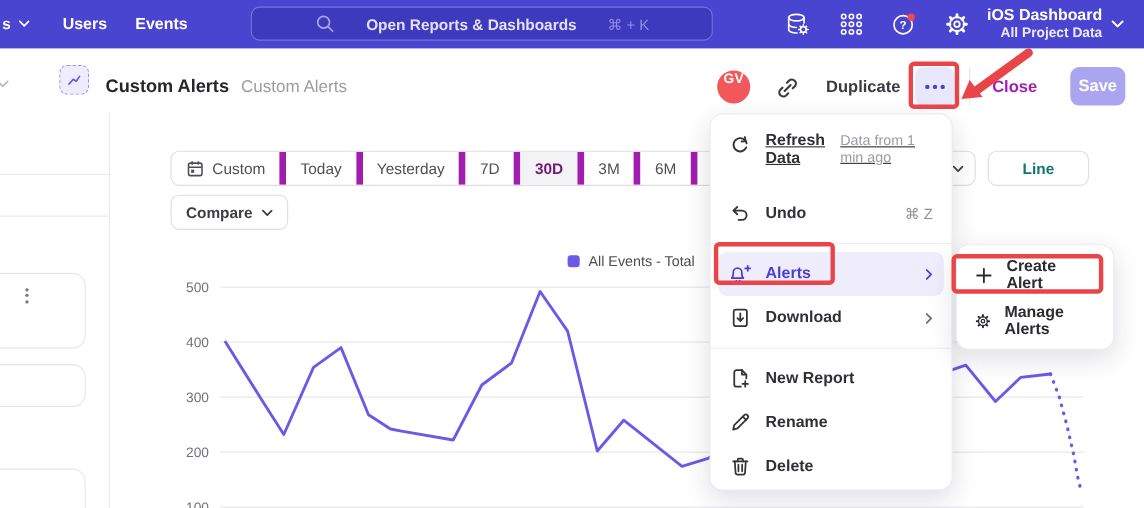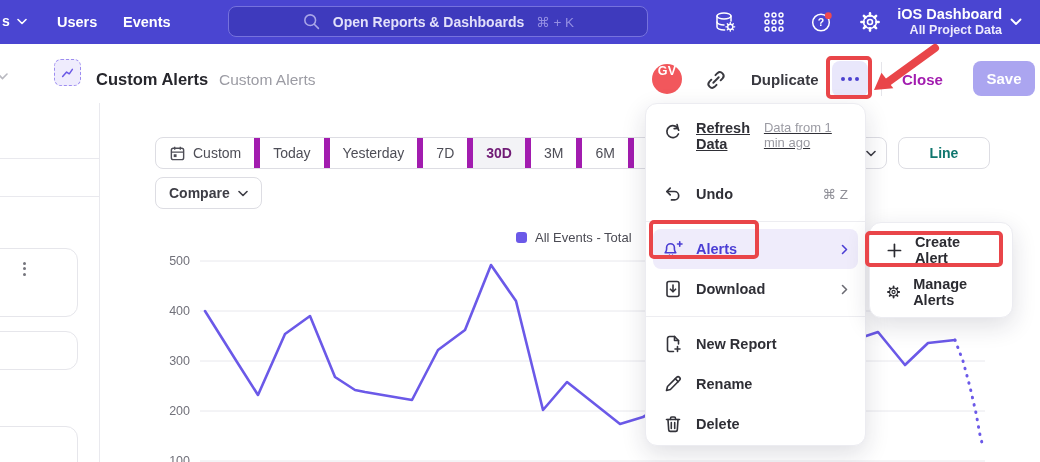--- a/index.html
+++ b/index.html
@@ -6,21 +6,21 @@
   body{width:1040px;height:462px;overflow:hidden;position:relative;background:#fff;
        font-family:"Liberation Sans",sans-serif;-webkit-font-smoothing:antialiased;}
   svg{display:block;}
 
   
   .topnav{position:absolute;left:0;top:0;width:1040px;height:44px;background:#4a45d1;z-index:5;color:#fff;}
   .nav-cropped{position:absolute;left:2px;top:13px;display:flex;align-items:center;gap:7px;font-size:14px;font-weight:600;color:#fff;}
   .nav-item{position:absolute;top:14px;font-size:14.5px;font-weight:600;color:#fff;cursor:pointer;}
   .nav-users{left:57px;} .nav-events{left:123px;}
   .nav-search{position:absolute;left:228px;top:6px;width:420px;height:31px;background:#3e3abd;
-      border:1px solid #7672dd;border-radius:8px;display:flex;align-items:center;justify-content:center;gap:12px;cursor:pointer;box-sizing:border-box;}
+      border:1px solid #7672dd;border-radius:8px;display:flex;align-items:center;justify-content:center;gap:28px;cursor:pointer;box-sizing:border-box;}
   .nav-search .ph{font-size:14px;font-weight:600;color:#e2e0fa;}
   .nav-search .sc{font-size:13.5px;color:#948fe3;}
   .nav-ic{position:absolute;top:10px;width:24px;height:24px;cursor:pointer;}
   .ic-db{left:713px;} .ic-grid{left:762px;} .ic-help{left:810px;} .ic-gear{left:858px;}
   .nav-project{position:absolute;left:886px;top:5px;width:116px;text-align:right;cursor:pointer;}
   .nav-project .t1{font-size:14.5px;font-weight:700;color:#fff;line-height:18px;}
   .nav-project .t2{font-size:12.5px;font-weight:700;color:#eceafc;line-height:15px;}
   .nav-proj-chev{position:absolute;left:1010px;top:18px;}
 
   
@@ -32,21 +32,21 @@
   .tb-crumb{position:absolute;left:219px;top:27px;font-size:15.5px;color:#9c9ca4;}
   .avatar{position:absolute;left:652px;top:20px;width:30px;height:30px;border-radius:50%;background:#f2575c;
       color:#fff;font-size:12.5px;font-weight:700;display:flex;justify-content:center;letter-spacing:.3px;cursor:pointer;}
   .link-btn{position:absolute;left:703px;top:23px;width:26px;height:26px;cursor:pointer;}
   .tb-duplicate{position:absolute;left:751px;top:27px;font-size:15px;font-weight:600;color:#3a3a41;cursor:pointer;}
   .more-btn{position:absolute;left:832px;top:17px;width:36px;height:36px;border-radius:8px;background:#e9e7fb;
       display:flex;align-items:center;justify-content:center;gap:3px;cursor:pointer;}
   .more-btn i{width:4px;height:4px;border-radius:50%;background:#4b40cf;display:block;}
   .tb-vdiv{position:absolute;left:881px;top:18px;width:1px;height:34px;background:#e5e5ea;}
   .tb-close{position:absolute;left:902px;top:27px;font-size:15px;font-weight:700;color:#a21caf;cursor:pointer;}
-  .save-btn{position:absolute;left:973px;top:17px;width:62px;height:35px;border-radius:8px;background:#aba5f0;
+  .save-btn{position:absolute;left:973px;top:17px;width:50px;height:35px;border-radius:8px;background:#aba5f0;
       color:#fff;font-size:15px;font-weight:700;display:flex;align-items:center;justify-content:center;cursor:pointer;}
 
   
   .side-vline{position:absolute;left:99px;top:103px;width:1px;height:359px;background:#e9e9ee;}
   .side-hline{position:absolute;left:0;width:99px;height:1px;background:#e9e9ee;}
   .side-card{position:absolute;left:-30px;width:108px;background:#fff;border:1px solid #e6e6eb;border-radius:12px;box-sizing:border-box;}
   .kebab{position:absolute;left:52px;top:10px;cursor:pointer;}
   .kebab i{display:block;width:3px;height:3px;border-radius:50%;background:#75757d;margin:2.5px 0;}
 
   

